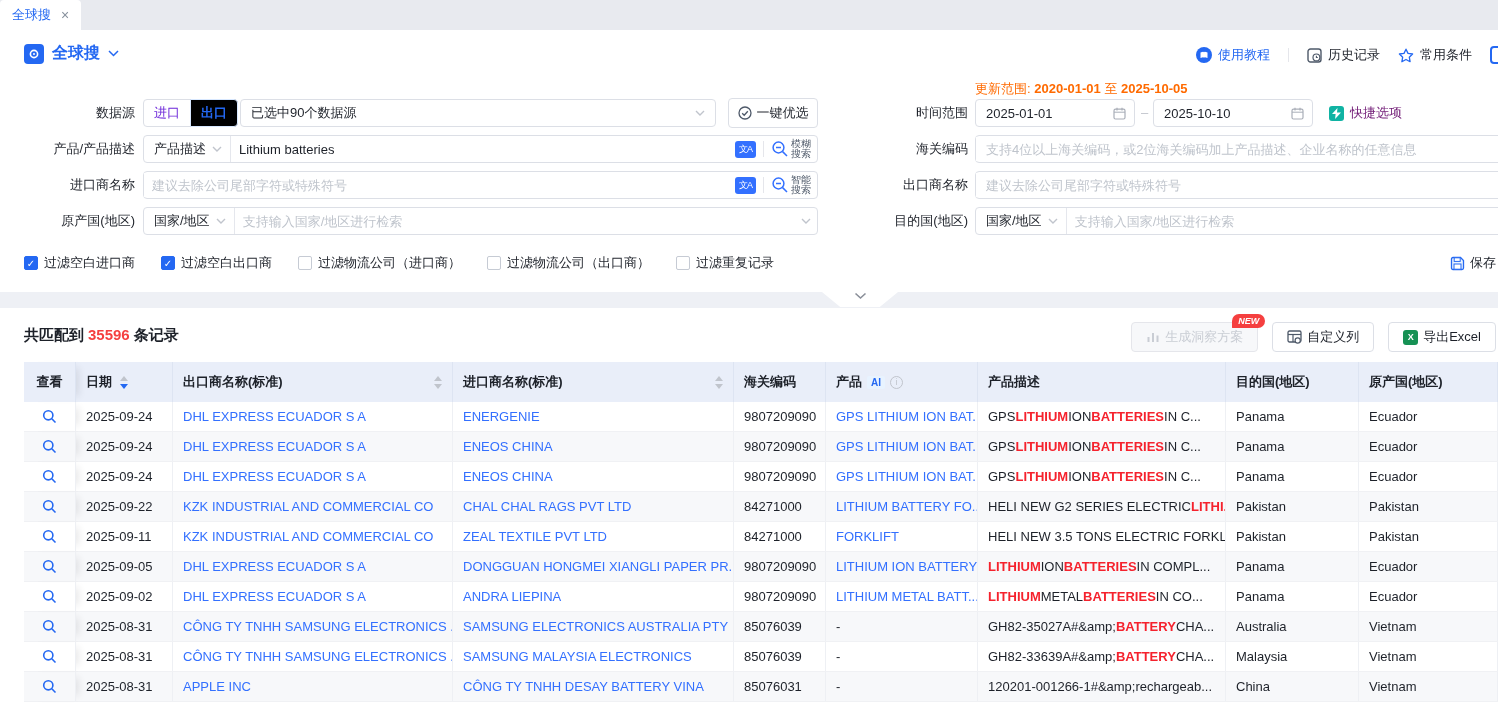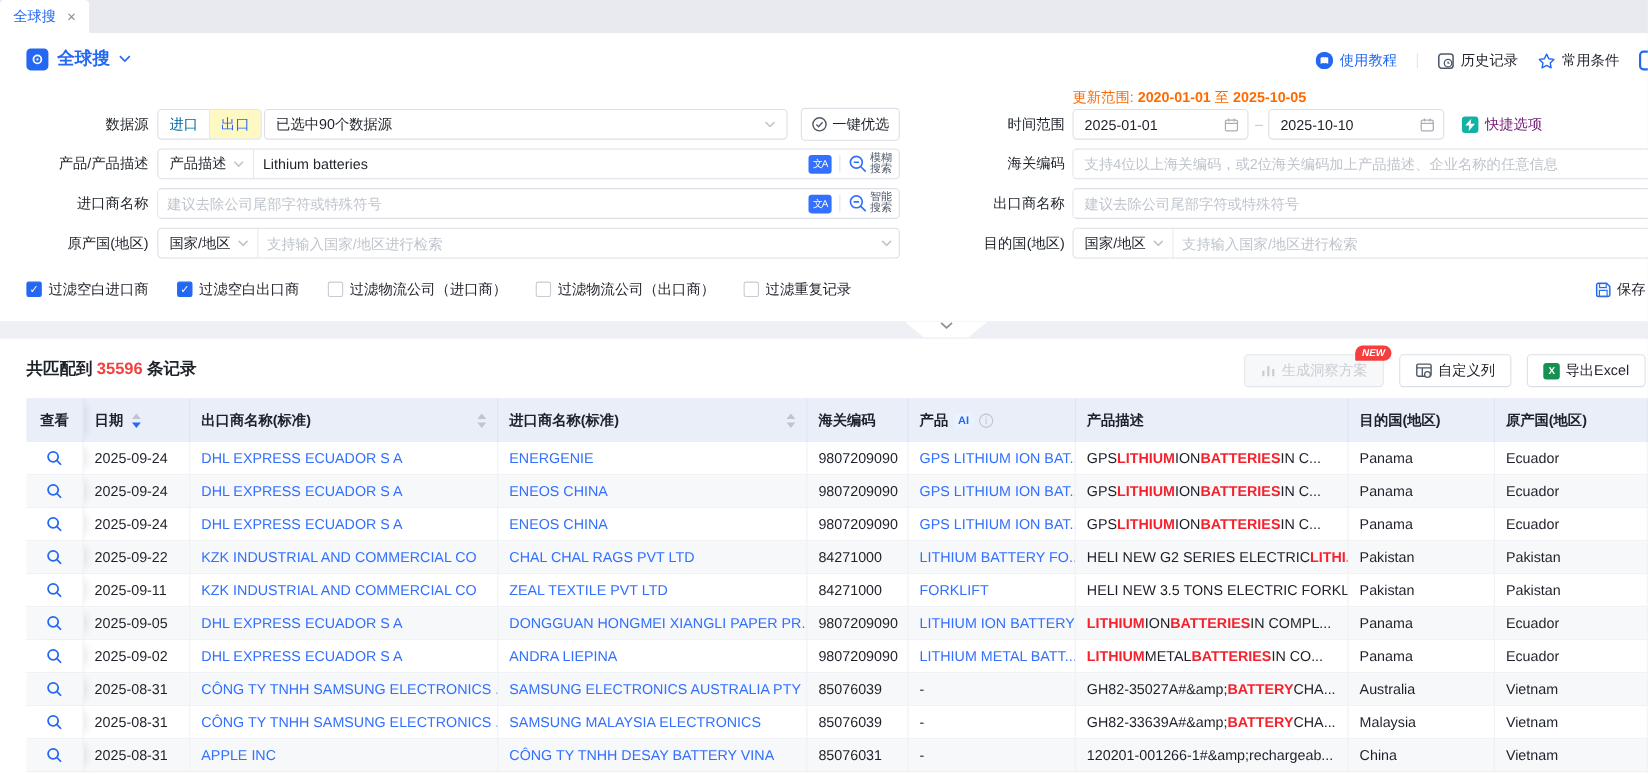--- a/index.html
+++ b/index.html
@@ -25,24 +25,24 @@
   .tb-partial { width:18px; height:18px; border:2px solid #2468f2; border-radius:4px; margin-right:-10px; flex:none; }
 
   
   .form-area { position:absolute; left:0; top:80px; width:100%; height:212px; background:#fff; }
   .f-label { position:absolute; width:135px; text-align:right; line-height:28px; color:#1d2129; font-size:13px; }
   .f-label-r { position:absolute; width:118px; left:850px; text-align:right; line-height:28px; color:#1d2129; font-size:13px; }
 
   .row1 { top:19px; } .row2 { top:55px; } .row3 { top:91px; } .row4 { top:127px; }
 
   .seg-group { position:absolute; left:143px; top:19px; display:flex; }
-  .seg { height:28px; min-width:45px; padding:0 10px; display:flex; align-items:center; justify-content:center; border:1px solid #dcdfe6; background:#fff; color:#0369a1; cursor:pointer; }
+  .seg { height:28px; min-width:45px; padding:0 10px; display:flex; align-items:center; justify-content:center; border:1px solid #dcdfe6; background:#fff; color:#6d28d9; cursor:pointer; }
   .seg:first-child { border-radius:4px 0 0 4px; }
   .seg:last-child { border-radius:0 4px 4px 0; margin-left:-1px; }
-  .seg.active { background:#fef9c3; border-color:#d8e8ff; color:#2468f2; }
+  .seg.active { background:#000000; border-color:#d8e8ff; color:#2468f2;font-weight:bold; }
 
   .sel-box { position:absolute; height:28px; border:1px solid #dcdfe6; border-radius:4px; background:#fff; display:flex; align-items:center; padding:0 10px; cursor:pointer; }
   .sel-value { flex:1; color:#1d2129; }
   .chev { flex:none; }
 
   .btn { display:flex; align-items:center; justify-content:center; gap:5px; border:1px solid #dcdfe6; border-radius:4px; background:#fff; cursor:pointer; color:#1d2129; font-size:13px; }
 
   .fgroup { position:absolute; left:143px; width:675px; height:28px; border:1px solid #dcdfe6; border-radius:4px; background:#fff; display:flex; align-items:center; }
   .fgroup .prefix { height:100%; display:flex; align-items:center; gap:6px; padding:0 8px 0 10px; border-right:1px solid #e5e7ed; cursor:pointer; flex:none; }
   .fgroup input { flex:1; border:none; outline:none; height:24px; padding:0 8px; font-size:13px; font-family:Liberation Sans, sans-serif; color:#1d2129; min-width:0; }

